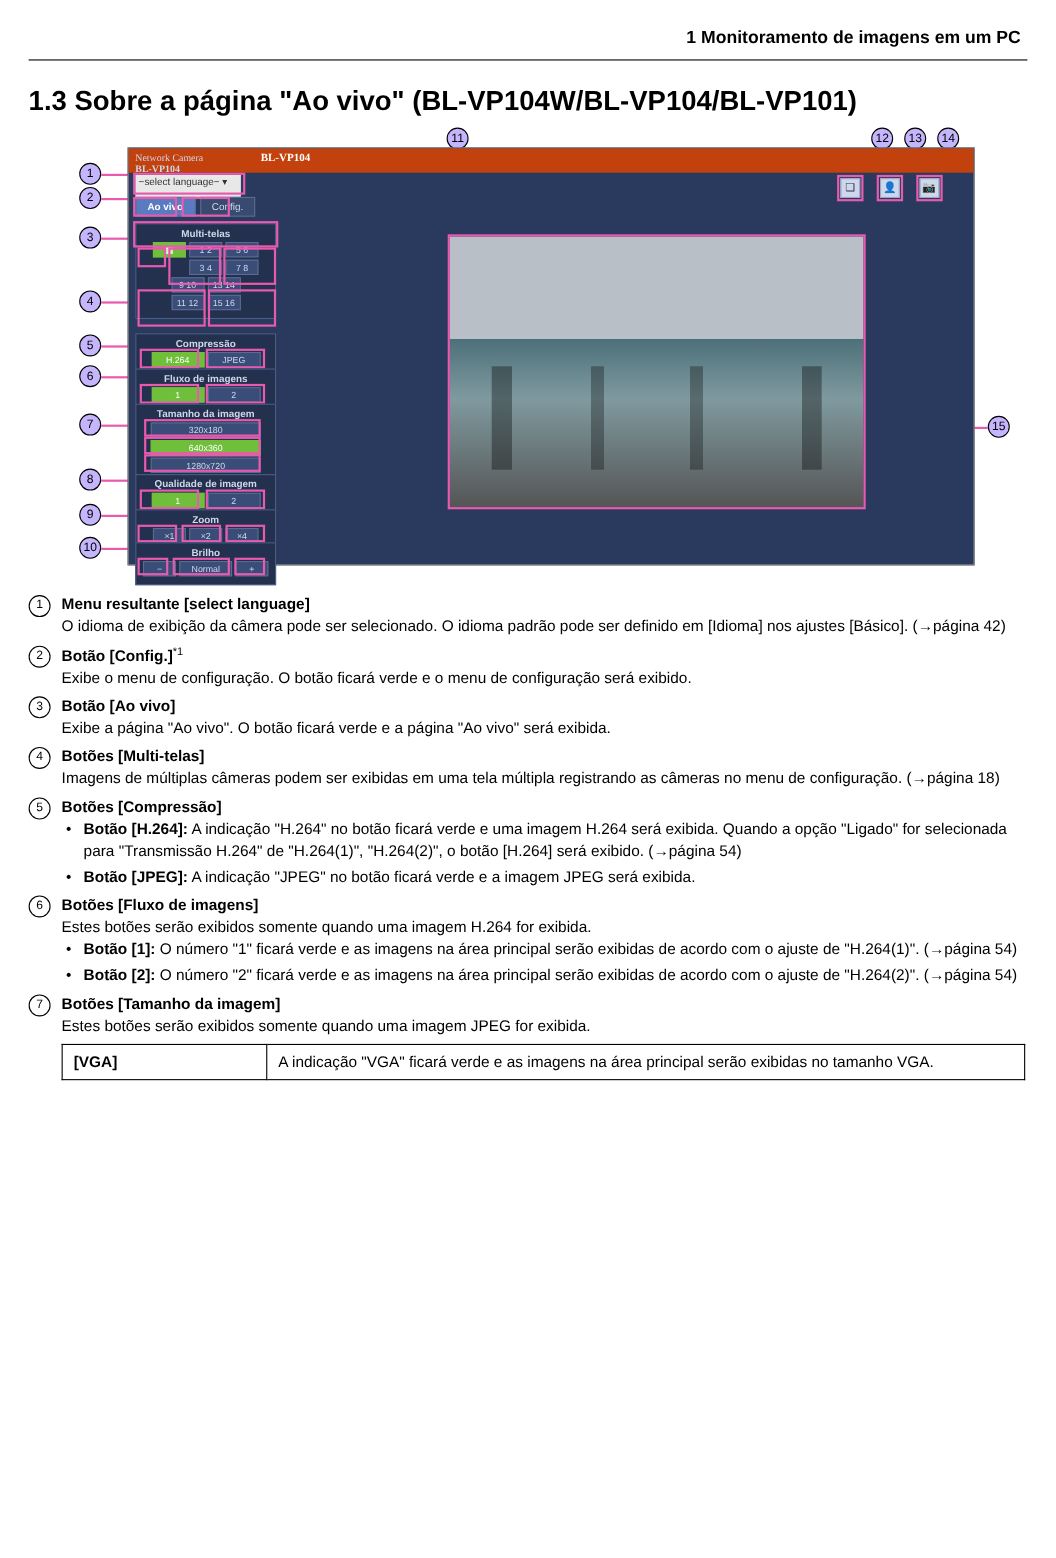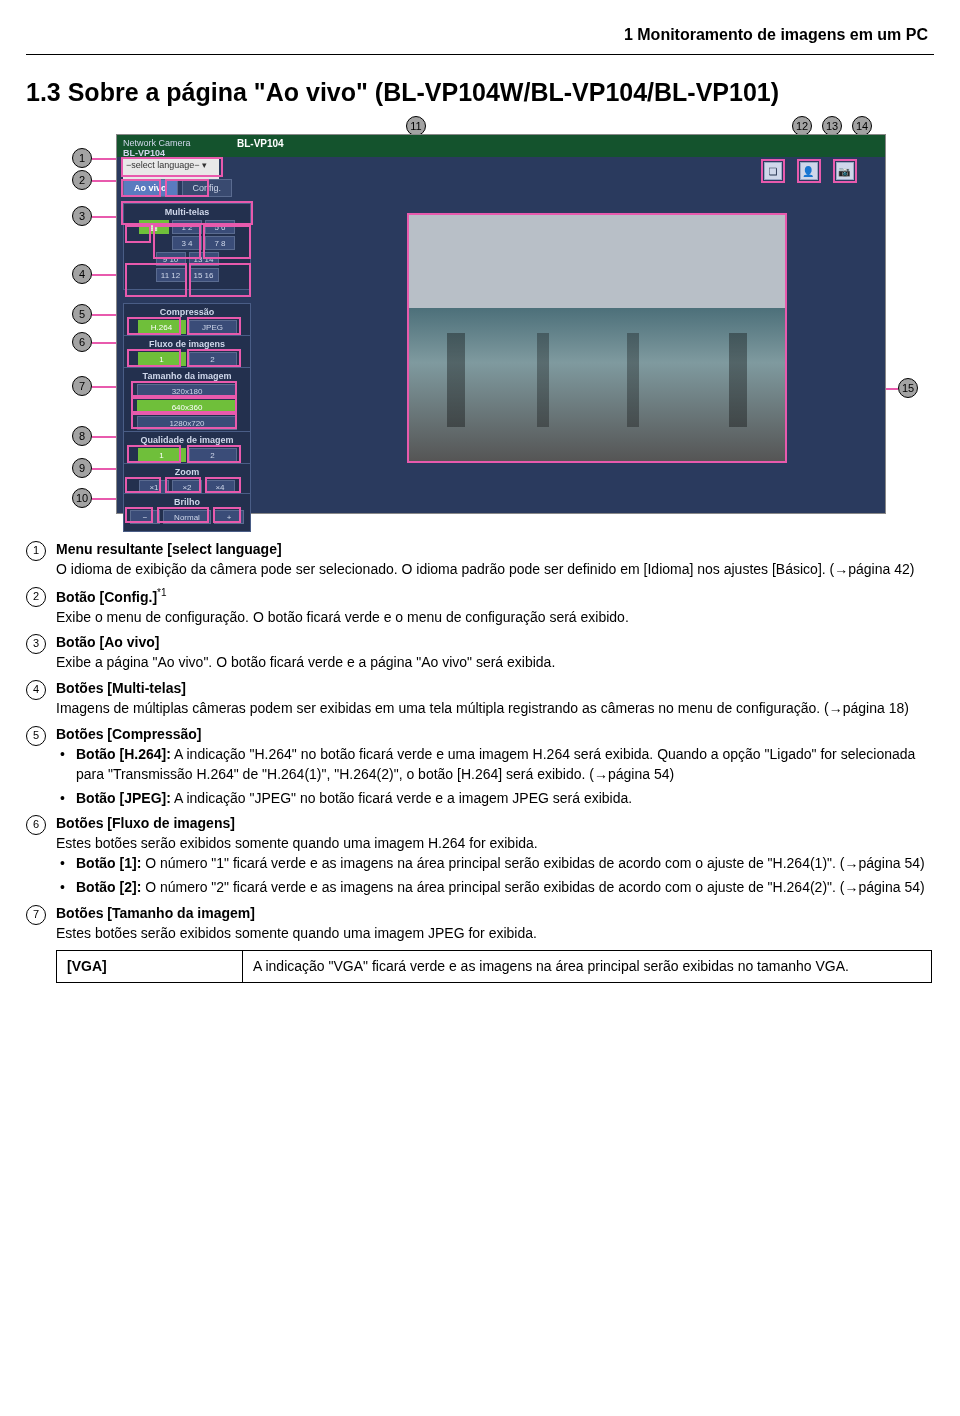--- a/index.html
+++ b/index.html
@@ -2,25 +2,25 @@
 <html><head>
 <meta charset="utf-8">
 <style>
   * { box-sizing: border-box; margin: 0; padding: 0; }
   body { font-family: Arial, Helvetica, sans-serif; font-size: 14px; color: #000; background: #fff; width: 960px; }
   .page { padding: 26px 0 0 26px; width: 934px; }
   .header-line { text-align: right; font-weight: bold; font-size: 16px; padding-right: 6px; margin-bottom: 10px; }
   .hr-top { border: 0; border-top: 1.2px solid #000; margin-bottom: 22px; }
   h1.section-title { font-size: 25px; font-weight: bold; line-height: 1.25; margin-bottom: 6px; }
   .diagram-wrap { position: relative; width: 900px; height: 410px; margin: 8px 0 14px 0; }
-  .callout-num { position: absolute; width: 20px; height: 20px; border: 1.2px solid #000; border-radius: 50%; font-size: 11px; text-align: center; line-height: 18px; background: #a3a3a3; font-family: Arial, sans-serif; }
+  .callout-num { position: absolute; width: 20px; height: 20px; border: 1.2px solid #000; border-radius: 50%; font-size: 11px; text-align: center; line-height: 18px; background: #c4b5fd; font-family: Arial, sans-serif; }
   .leader { position: absolute; background: #e85aad; }
   
   .shot { position: absolute; left: 90px; top: 18px; width: 770px; height: 380px; background: #2a3a5e; border: 1px solid #888; }
-  .shot-top { position: absolute; left: 0; top: 0; right: 0; height: 22px; background: #14532d; }
+  .shot-top { position: absolute; left: 0; top: 0; right: 0; height: 22px; background: #c2410c; font-family: Liberation Serif, serif; }
   .shot-top .brand { position: absolute; left: 6px; top: 3px; font-size: 9px; color: #cfd7ea; }
   .shot-top .model { position: absolute; left: 120px; top: 3px; font-size: 10px; color: #fff; font-weight: bold; }
   .lang-sel { position: absolute; left: 6px; top: 24px; width: 96px; height: 20px; background: #e8e8e8; font-size: 9px; padding: 1px 3px; color: #333; }
   .tabbar { position: absolute; left: 6px; top: 44px; display: flex; gap: 4px; }
   .tab { font-size: 9px; color: #cfd7ea; padding: 3px 10px; background: #394a70; border: 1px solid #5a6b90; }
   .tab.active { background: #5a7bbf; color: #fff; font-weight: bold; }
   .panel { position: absolute; left: 6px; width: 128px; background: #23304e; border: 1px solid #4a5d86; padding: 3px 4px 5px; }
   .panel .pt { font-size: 9px; color: #cfd7ea; font-weight: bold; margin-bottom: 3px; text-align: center; }
   .btnrow { display: flex; gap: 3px; justify-content: center; margin-bottom: 2px; }
   .minibtn { background: #3a4c78; color: #cfd7ea; font-size: 8px; width: 30px; height: 14px; text-align: center; line-height: 14px; border: 1px solid #5a6b90; }

